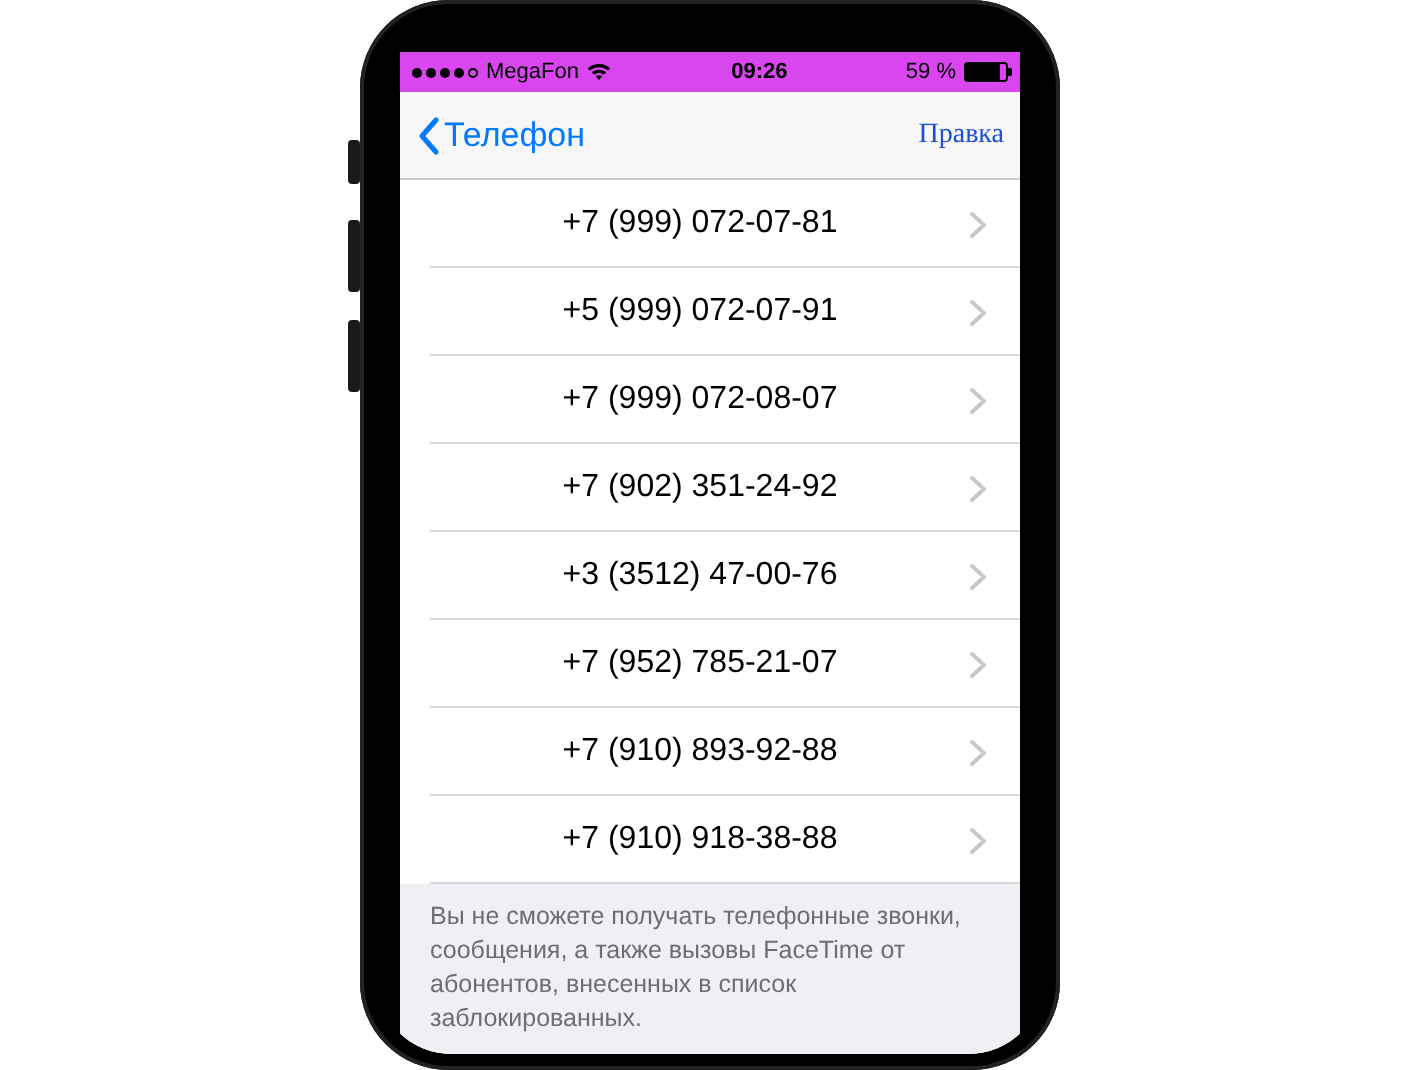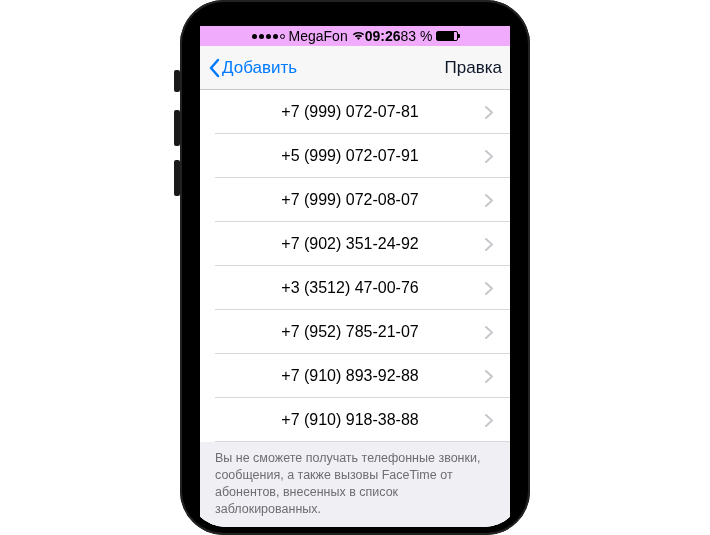--- a/index.html
+++ b/index.html
@@ -46,26 +46,26 @@
     .screen {
       flex: 1;
       background: #efeff4;
       display: flex;
       flex-direction: column;
       overflow: hidden;
       margin: 0 12px;
     }
     .status-bar {
       height: 20px;
-      background: #f0abfc;
-      display: flex;
-      align-items: center;
-      justify-content: center;
+      background: #d946ef;
+      display: flex;
+      align-items: center;
+      justify-content: space-between;
       padding: 0 6px;
-      font-size: 14px;
+      font-size: 11px;
       color: #000;
       font-weight: 500;
     }
     .sb-left { display: flex; align-items: center; gap: 4px; }
     .signal-dots { display: flex; gap: 2px; }
     .signal-dots span {
       width: 5px; height: 5px; border-radius: 50%;
       background: #000;
     }
     .signal-dots span.empty { background: transparent; border: 1px solid #000; box-sizing: border-box; }
@@ -92,21 +92,21 @@
       padding: 0 8px;
     }
     .nav-back {
       display: flex; align-items: center; gap: 2px;
       color: #007aff; font-size: 17px; cursor: pointer;
     }
     .chevron-left {
       width: 12px; height: 20px;
     }
     .nav-edit {
-      color: #0f172a; font-size: 17px; cursor: pointer;
+      color: #1d4ed8; font-size: 14px; cursor: pointer; font-family: Liberation Serif, serif;
     }
 
     .list {
       flex: 1;
       background: #fff;
       overflow-y: hidden;
     }
     .list-row-group {
       border-top: 1px solid #c8c7cc;
       margin-top: -1px;
@@ -173,33 +173,33 @@
               <span></span>
               <span class="empty"></span>
           </div>
           <span>MegaFon</span>
           <svg class="wifi-icon" viewBox="0 0 16 12">
             <path d="M8 11 L6 8.5 C7 7.8 9 7.8 10 8.5 Z M3.5 6.2 C6 4 10 4 12.5 6.2 L11 7.6 C9.2 6.2 6.8 6.2 5 7.6 Z M1 3.8 C5 0.2 11 0.2 15 3.8 L13.6 5.1 C10.4 2.3 5.6 2.3 2.4 5.1 Z" fill="#000"></path>
           </svg>
         </div>
         <div class="sb-center">09:26</div>
         <div class="sb-right">
-          <span>83 %</span>
+          <span>59 %</span>
           <div class="battery">
             <div class="battery-fill"></div>
           </div>
         </div>
       </div>
 
       <div class="nav-bar">
         <div class="nav-back">
           <svg class="chevron-left" viewBox="0 0 12 20">
             <polyline points="10,2 3,10 10,18" fill="none" stroke="#007aff" stroke-width="2.5" stroke-linecap="round" stroke-linejoin="round"></polyline>
           </svg>
-          <span>Добавить</span>
+          <span>Телефон</span>
         </div>
         <div class="nav-edit">Правка</div>
       </div>
 
       <div class="list">
         <div class="list-row-group" id="rows">
             <div class="list-row">
               <span class="label">+7 (999) 072-07-81</span>
               <svg class="disclosure" viewBox="0 0 8 13">
                 <polyline points="1,1 7,6.5 1,12" fill="none" stroke="#c7c7cc" stroke-width="2" stroke-linecap="round" stroke-linejoin="round"></polyline>

